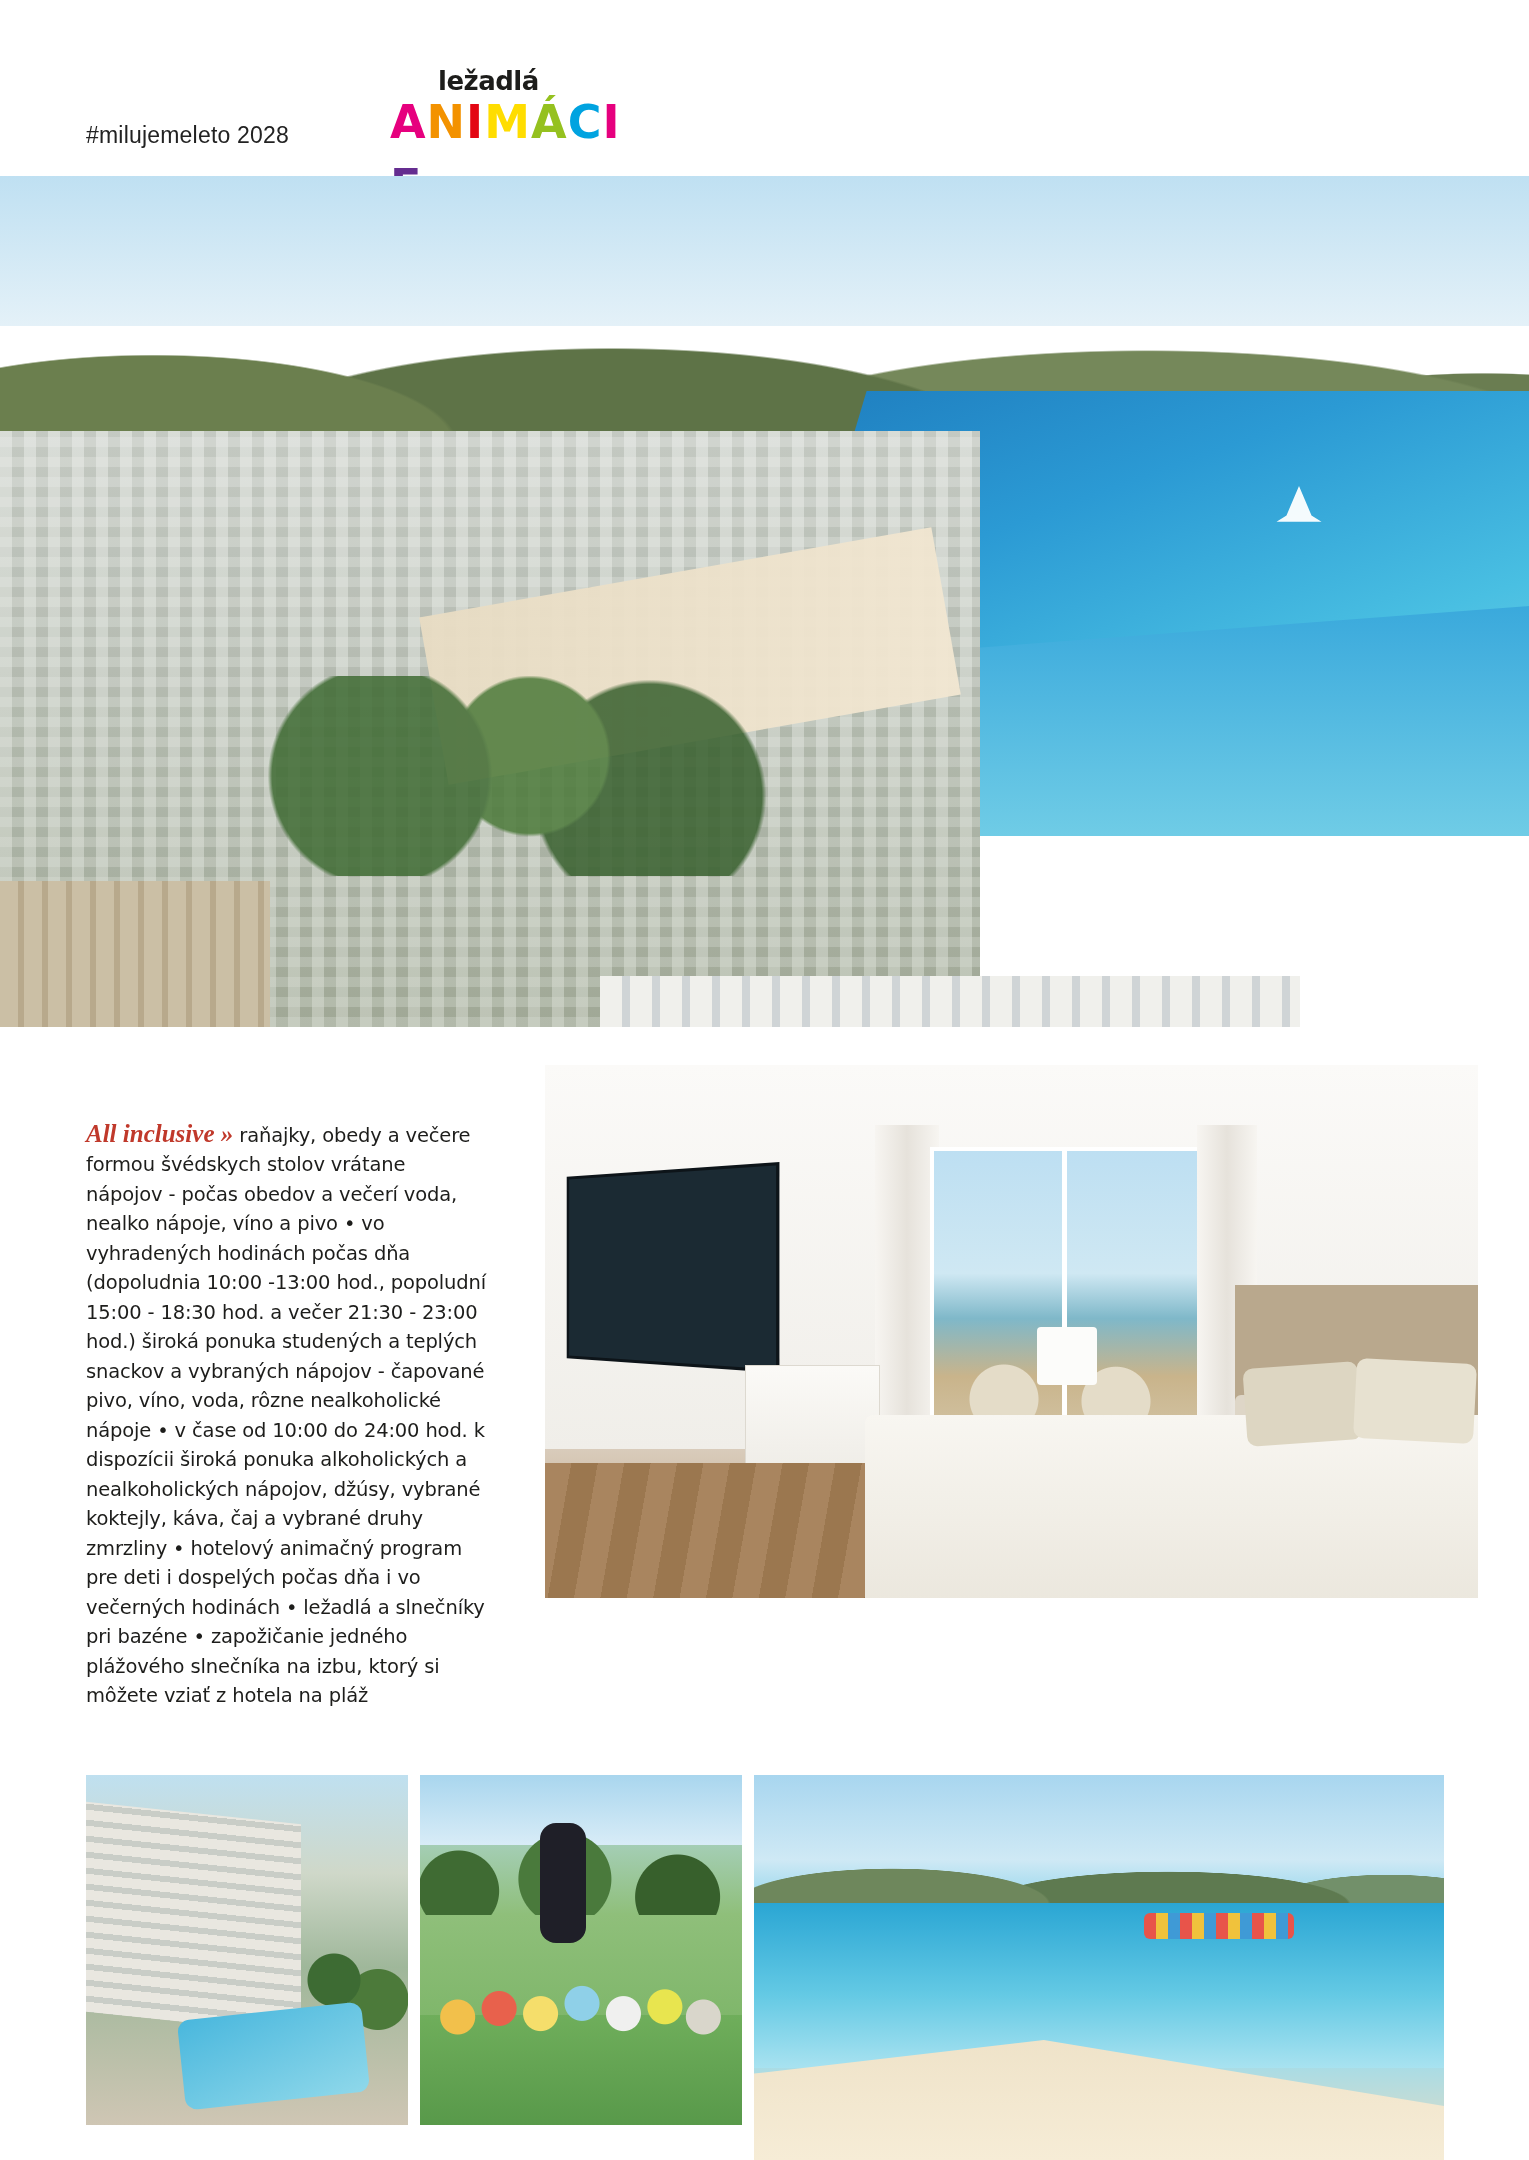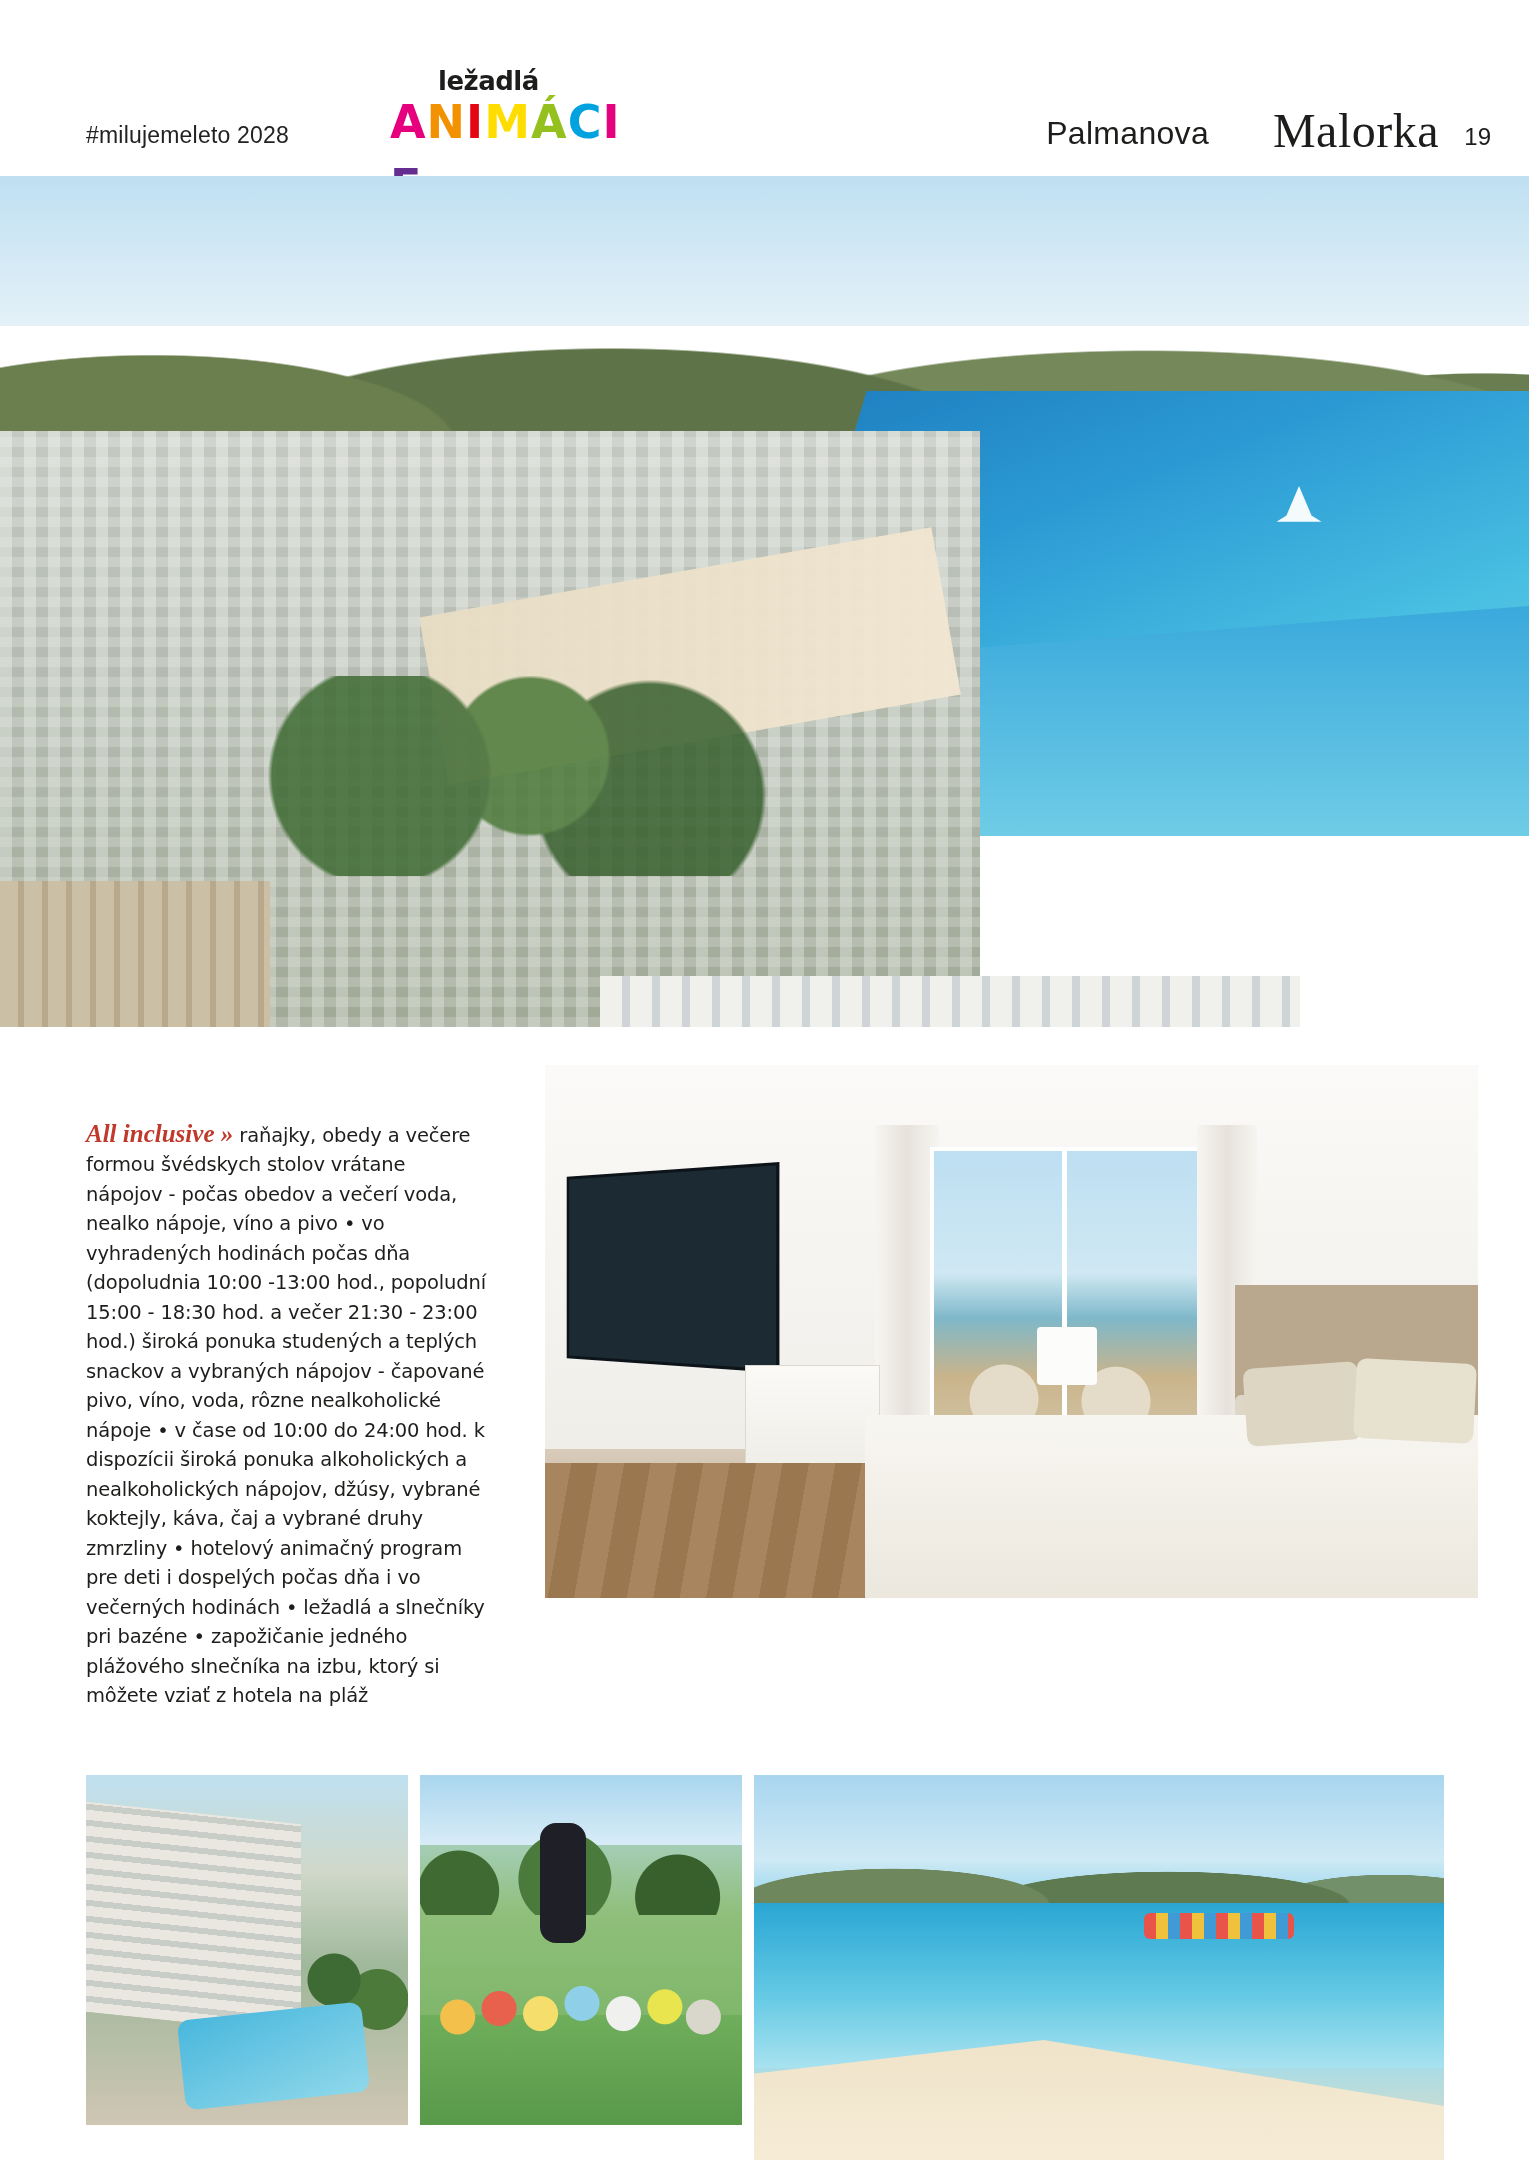--- a/index.html
+++ b/index.html
@@ -365,25 +365,20 @@
 
   <div class="hashtag">#milujemeleto 2028</div>
 
   <div class="logo">
     <div class="logo-top">ležadlá</div>
     <div class="logo-bottom">
       <span style="color:#e6007e">A</span><span style="color:#f39200">N</span><span style="color:#e30613">I</span><span style="color:#ffdd00">M</span><span style="color:#95c11f">Á</span><span style="color:#00a3e0">C</span><span style="color:#e6007e">I</span><span style="color:#652d90">E</span>
     </div>
   </div>
 
-  <div class="header-right">
-    <div class="place-name">Palmanova</div>
-    <div class="country-name">Malorka</div>
-    <div class="page-number">19</div>
-  </div>
 </div>
 
 <div class="hero">
   <div class="hero-sky"></div>
   <div class="hero-mountains"></div>
   <div class="hero-sea"></div>
   <div class="hero-sea2"></div>
   <div class="hero-city"></div>
   <div class="hero-beach"></div>
   <div class="hero-green"></div>

